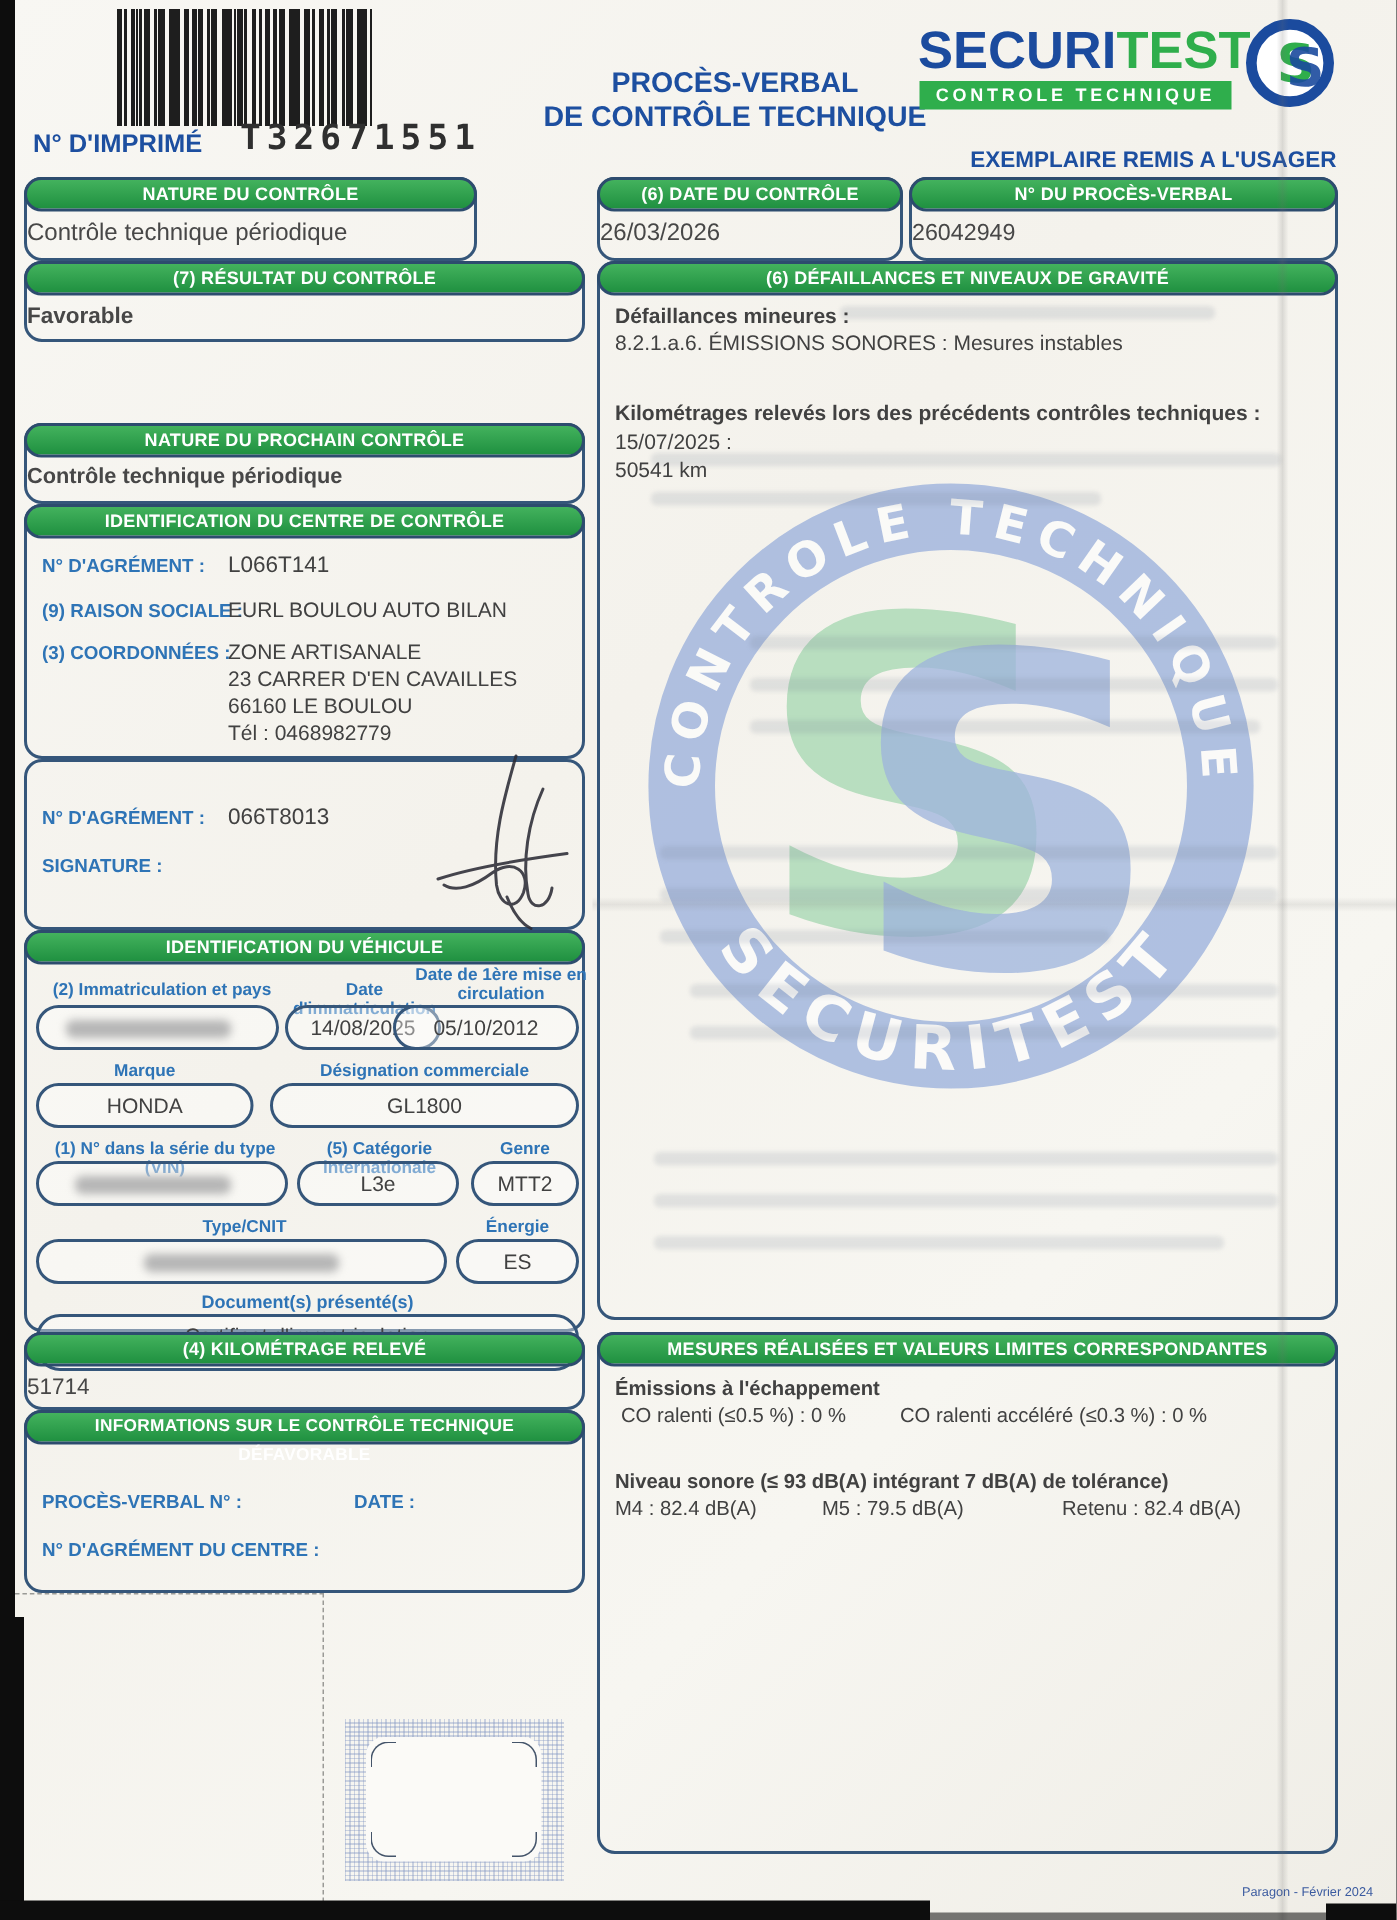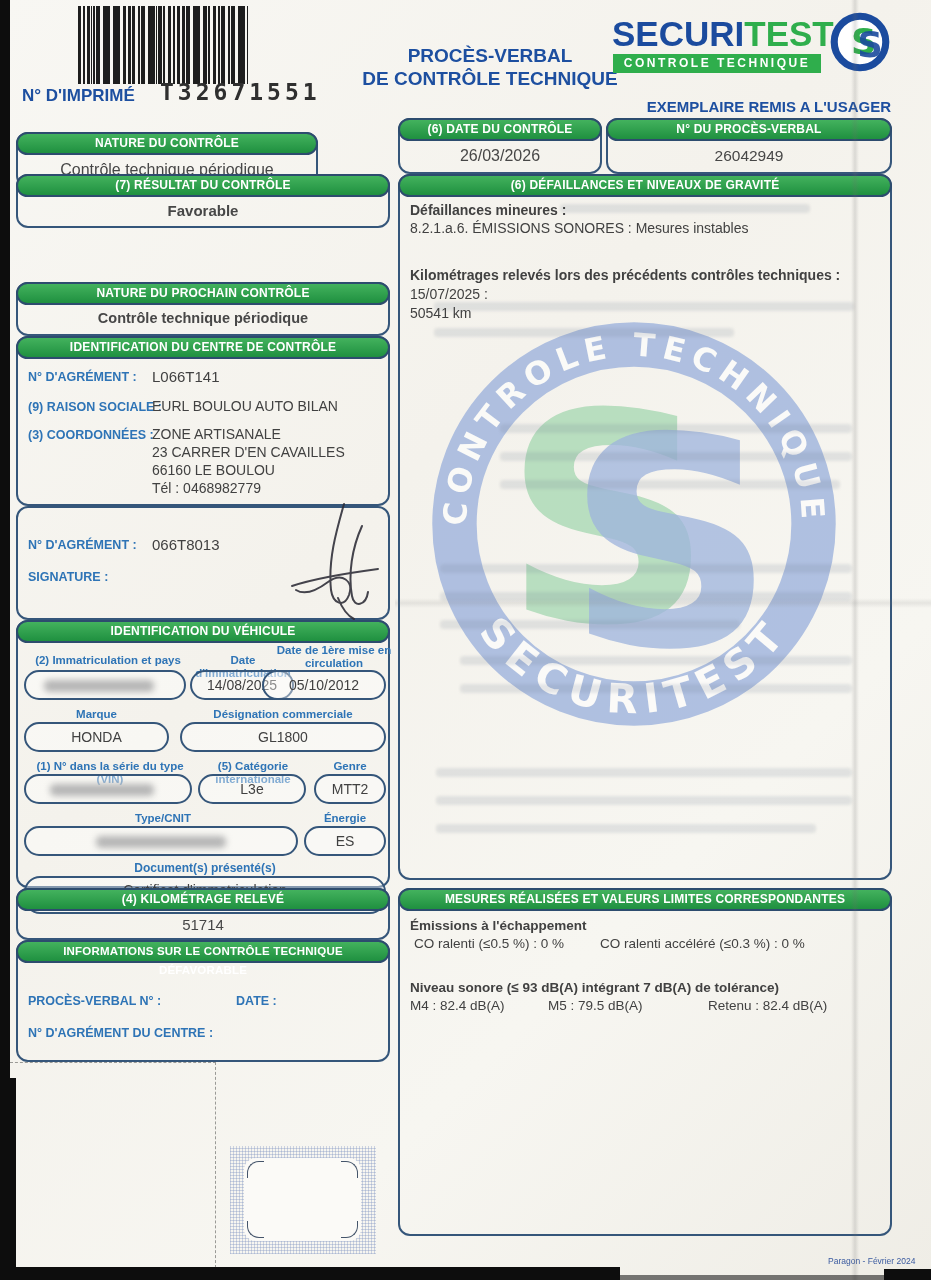--- a/index.html
+++ b/index.html
@@ -12,21 +12,21 @@
   .crease-v{position:absolute;left:851px;top:0;width:8px;height:1280px;
         background:linear-gradient(90deg,transparent,rgba(110,110,110,.20),transparent);}
   .crease-h{position:absolute;left:395px;top:598px;width:536px;height:10px;
         background:linear-gradient(180deg,transparent,rgba(120,120,120,.14),transparent);}
   
   .box{position:absolute;border:2px solid #35567a;border-radius:12px;box-sizing:border-box;}
   .band{position:absolute;left:-2px;right:-2px;top:-2px;height:23px;box-sizing:border-box;
         border:2px solid #2d4c6e;border-radius:12px;
         background:linear-gradient(#43b25d,#1f9040);
         color:#fff;font-weight:bold;font-size:12px;line-height:19px;text-align:center;letter-spacing:.2px;}
-  .cval{position:absolute;left:0;right:0;text-align:center;color:#474747;}
+  .cval{position:absolute;left:0;right:0;text-align:left;color:#474747;}
   .blab{position:absolute;color:#2e74b6;font-weight:bold;font-size:12.5px;}
   .val{position:absolute;color:#414141;font-size:14px;}
   .bold{font-weight:bold;}
   
   .imprint-label{position:absolute;left:22px;top:86px;color:#1d4fa0;font-weight:bold;font-size:17px;}
   .imprint-num{position:absolute;left:160px;top:79px;font-family:"DejaVu Sans Mono",monospace;
         font-size:23px;color:#2f2f2f;letter-spacing:4px;font-weight:bold;}
   .doc-title{position:absolute;left:345px;top:44px;width:290px;text-align:center;
         color:#1d4fa0;font-weight:bold;font-size:19px;line-height:23px;}
   .brand{position:absolute;left:612px;top:16px;width:280px;}
@@ -82,21 +82,21 @@
     <div class="brand-word"><span class="brand-blue">SECURI</span><span class="brand-green">TEST</span></div>
     <div class="brand-sub">CONTROLE TECHNIQUE</div>
     <svg style="position:absolute;left:216px;top:-6px" width="64" height="64" viewBox="0 0 72 72">
       <circle cx="36" cy="36" r="29" fill="#ffffff" stroke="#1b4b9e" stroke-width="8"></circle>
       <text x="26" y="50" font-family="DejaVu Sans, sans-serif" font-size="40" font-weight="bold" fill="#2fae4c">S</text>
       <text x="33" y="53" font-family="DejaVu Sans, sans-serif" font-size="40" font-weight="bold" fill="#1b4b9e" opacity="0.9">S</text>
     </svg>
   </div>
   <div class="copy-note">EXEMPLAIRE REMIS A L'USAGER</div>
 
-  <div class="box" style="left:16px;top:132px;width:302px;height:56px">
+  <div class="box" style="left:16px;top:118px;width:302px;height:56px">
     <div class="band">NATURE DU CONTRÔLE</div>
     <div class="cval" style="top:27px;font-size:16px">Contrôle technique périodique</div>
   </div>
 
   <div class="box" style="left:16px;top:174px;width:374px;height:54px">
     <div class="band">(7) RÉSULTAT DU CONTRÔLE</div>
     <div class="cval bold" style="top:26px;font-size:15px">Favorable</div>
   </div>
 
 

